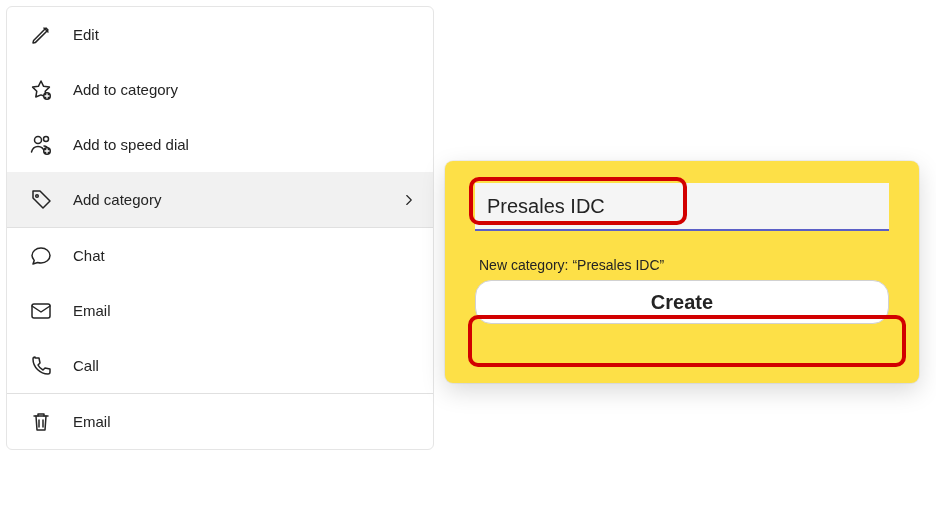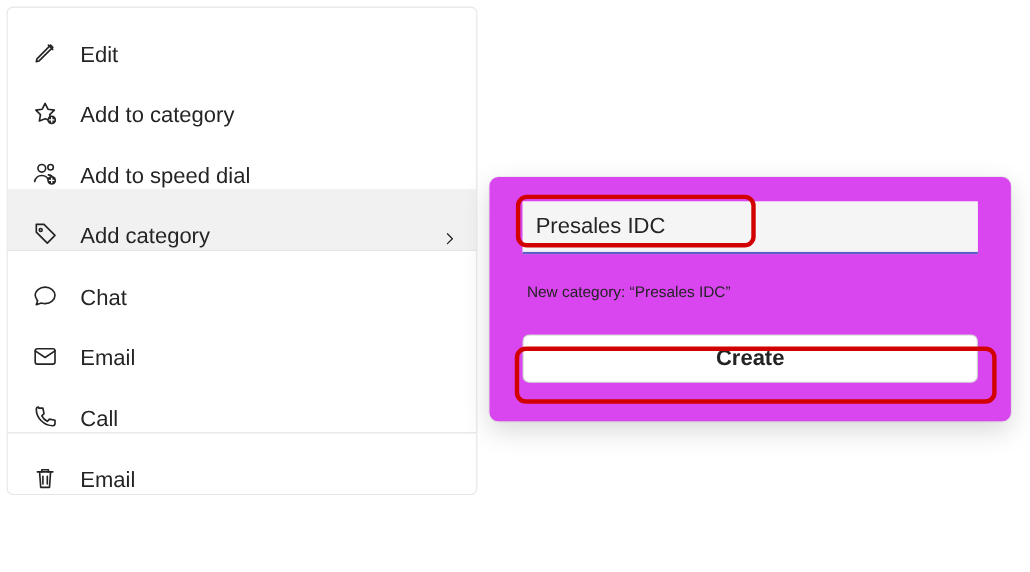--- a/index.html
+++ b/index.html
@@ -18,24 +18,24 @@
     position: absolute;
     left: 6px; top: 6px;
     width: 428px;
     border: 1px solid #e5e5e5;
     border-radius: 6px;
     background: #ffffff;
   }
 
   .menu-item {
     display: flex;
-    align-items: flex-end;
+    align-items: center;
     height: 55px;
     padding: 0 14px 0 20px;
-    font-size: 20px;
+    font-size: 15px;
     cursor: default;
   }
   .menu-item.highlight { background: #f1f1f1; }
   .menu-item .icon {
     width: 28px; height: 28px;
     flex: 0 0 28px;
     margin-right: 18px;
     display: flex; align-items: center; justify-content: center;
   }
   .menu-item .label { flex: 1 1 auto; }
@@ -50,21 +50,21 @@
   }
 
   svg { stroke: #242424; stroke-width: 1.5; fill: none; stroke-linecap: round; stroke-linejoin: round; }
 
   
   .flyout {
     position: absolute;
     left: 445px; top: 161px;
     width: 474px;
     height: 222px;
-    background: #d946ef;
+    background: #fde047;
     border-radius: 8px;
     box-shadow: 0 8px 24px rgba(0,0,0,0.15), 0 0 0 1px rgba(0,0,0,0.05);
     padding: 22px 30px 24px 30px;
   }
 
   .input-wrap {
     position: relative;
     width: 100%;
     height: 48px;
     background: #f5f5f5;
@@ -81,26 +81,26 @@
   }
 
   .suggest {
     margin-top: 26px;
     padding-left: 4px;
     font-size: 14px;
     color: #242424;
   }
 
   .create-btn {
-    margin-top: 31px;
+    margin-top: 7px;
     width: 100%;
     height: 44px;
     background: #ffffff;
     border: 1px solid #d1d1d1;
-    border-radius: 6px;
+    border-radius: 16px;
     font-size: 20px;
     font-weight: 600;
     font-family: inherit;
     color: #242424;
     cursor: default;
     display: flex;
     align-items: center;
     justify-content: center;
   }
 

